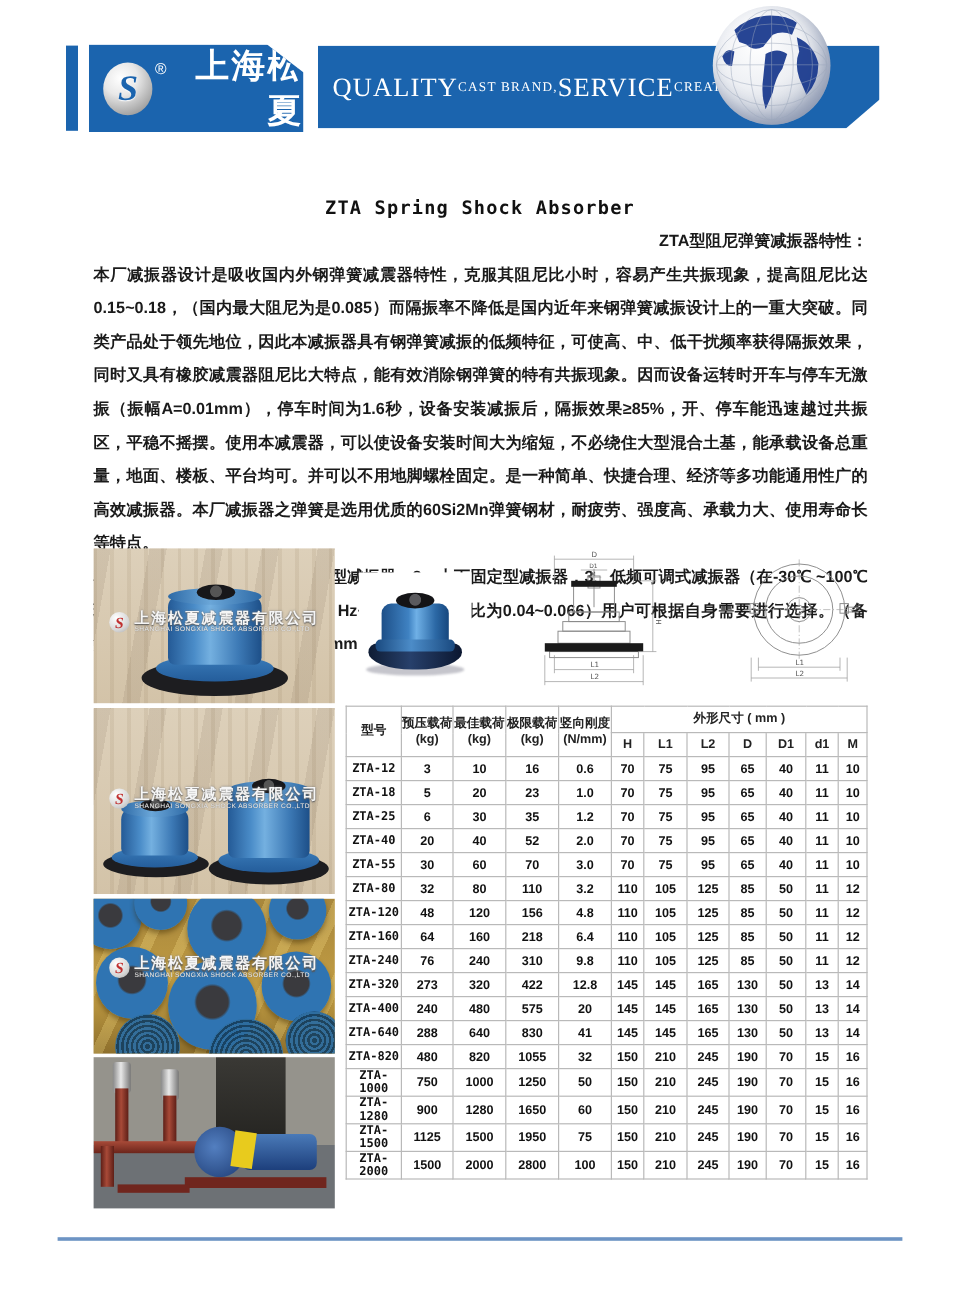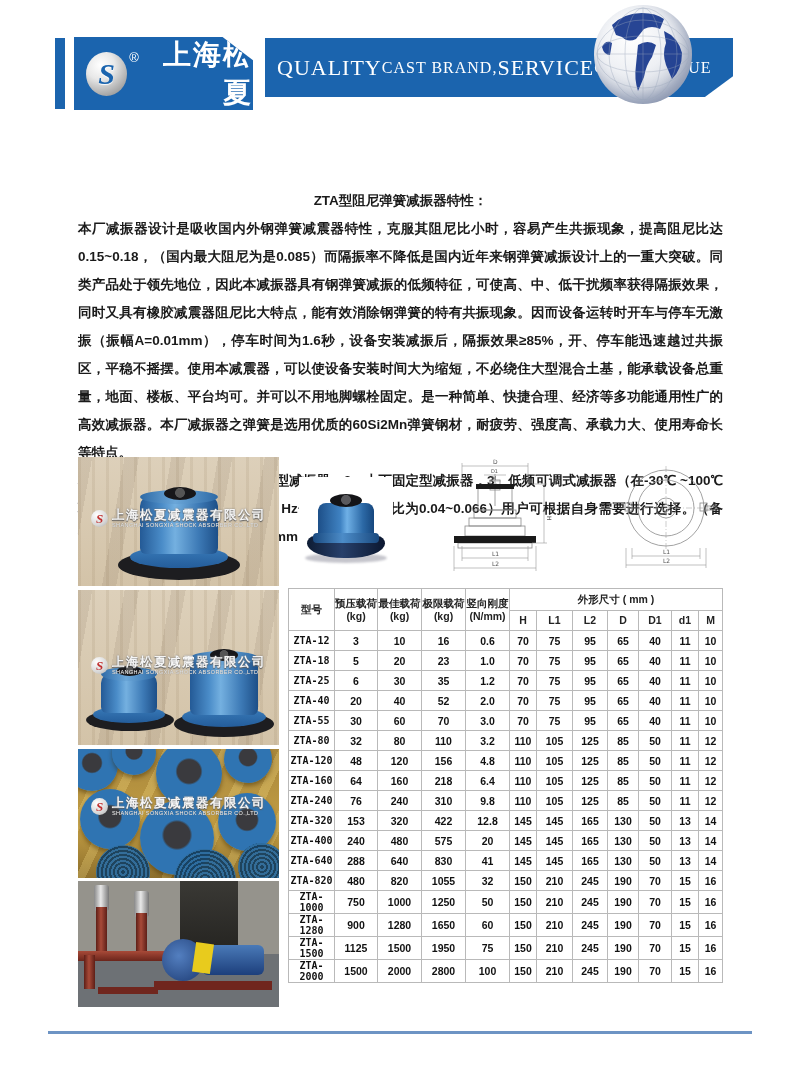--- a/index.html
+++ b/index.html
@@ -20,43 +20,43 @@
   .logo-sphere {
     width:44px; height:44px; border-radius:50%;
     background:radial-gradient(circle at 35% 30%, #ffffff 0%, #e8e8e8 35%, #9e9e9e 80%, #787878 100%);
     display:flex; align-items:center; justify-content:center;
     font-family:"Liberation Serif", serif; font-style:italic; font-weight:bold;
     font-size:30px; color:#1b64ae; text-shadow:0 1px 1px #fff;
   }
   .logo-reg { color:#fff; font-size:13px; vertical-align:top; position:relative; top:-16px; left:2px; }
   .logo-text { color:#fff; font-size:28px; font-weight:bold; letter-spacing:2px; margin-left:4px;text-align:right; }
   .main-band {
-    position:absolute; left:265px; top:38px; width:468px; height:59px;
+    position:absolute; left:265px; top:38px; width:468px; height:69px;
     background:var(--blue);
     clip-path:polygon(0 0, 100% 0, 100% 65%, 94% 100%, 0 100%);
     display:flex; align-items:center; padding-left:12px;
     font-family:"Liberation Serif", serif; color:#fff; white-space:nowrap;
   }
   .tag-big { font-size:22px; letter-spacing:1px; }
-  .tag-small { font-size:16px; letter-spacing:1px; }
+  .tag-small { font-size:11px; letter-spacing:1px; }
   .globe {
     position:absolute; left:594px; top:5px; width:98px; height:99px; border-radius:50%;
     background:radial-gradient(circle at 38% 32%, #ffffff 0%, #eef0f4 40%, #c9cfda 75%, #9aa4b6 100%);
     box-shadow:inset -6px -8px 14px rgba(40,60,110,.35);
     overflow:hidden;
   }
   .globe svg { position:absolute; left:0; top:0; }
   
   .title-cn { position:absolute; left:0; top:136px; width:800px; text-align:center;
     font-size:17.5px; font-weight:bold; color:#111; letter-spacing:1px; }
   .title-en { position:absolute; left:0; top:164px; width:800px; text-align:center;
     font-family:"DejaVu Sans Mono", monospace; font-size:15.5px; font-weight:bold; color:#111; letter-spacing:1px; }
   .body-text { position:absolute; left:78px; top:187px; width:645px;
     font-size:13.5px; line-height:28px; font-weight:600; color:#1a1a1a; text-align:justify; }
-  .body-text .feat { text-align:center; }
+  .body-text .feat { text-align:right; }
   
   .photo { position:absolute; left:78px; width:201px; overflow:hidden; }
   .wood {
     background:
       repeating-linear-gradient(90deg, rgba(120,95,60,.10) 0 3px, rgba(0,0,0,0) 3px 14px),
       repeating-linear-gradient(100deg, rgba(110,90,70,.12) 0 14px, rgba(0,0,0,0) 14px 46px),
       linear-gradient(#ddd0ba, #d3c3a8);
   }
   .abs-base { position:absolute; border-radius:50%; background:#1d1d20; }
   .abs-plate { position:absolute; border-radius:50%; background:linear-gradient(#3a7cba,#245d9b); }
@@ -148,20 +148,21 @@
         <ellipse cx="49" cy="49" rx="46" ry="18"></ellipse>
         <ellipse cx="49" cy="49" rx="46" ry="34"></ellipse>
         <ellipse cx="49" cy="49" rx="18" ry="46"></ellipse>
         <ellipse cx="49" cy="49" rx="34" ry="46"></ellipse>
         <line x1="3" y1="49" x2="95" y2="49"></line>
         <line x1="49" y1="3" x2="49" y2="95"></line>
       </g>
     </svg>
   </div>
 
+  <div class="title-en">ZTA Spring Shock Absorber</div>
 
   <div class="body-text">
     <div class="feat">ZTA型阻尼弹簧减振器特性：</div>
     <div>本厂减振器设计是吸收国内外钢弹簧减震器特性，克服其阻尼比小时，容易产生共振现象，提高阻尼比达0.15~0.18，（国内最大阻尼为是0.085）而隔振率不降低是国内近年来钢弹簧减振设计上的一重大突破。同类产品处于领先地位，因此本减振器具有钢弹簧减振的低频特征，可使高、中、低干扰频率获得隔振效果，同时又具有橡胶减震器阻尼比大特点，能有效消除钢弹簧的特有共振现象。因而设备运转时开车与停车无激振（振幅A=0.01mm），停车时间为1.6秒，设备安装减振后，隔振效果≥85%，开、停车能迅速越过共振区，平稳不摇摆。使用本减震器，可以使设备安装时间大为缩短，不必绕住大型混合土基，能承载设备总重量，地面、楼板、平台均可。并可以不用地脚螺栓固定。是一种简单、快捷合理、经济等多功能通用性广的高效减振器。本厂减振器之弹簧是选用优质的60Si2Mn弹簧钢材，耐疲劳、强度高、承载力大、使用寿命长等特点。</div>
     <div>本厂产品分为三种型号：1、普通型减振器，2、上下固定型减振器，3、低频可调式减振器（在-30℃ ~100℃环境下正常工作，固有频率有1.8 Hz~3 .6 Hz，阻尼比为0.04~0.066）用户可根据自身需要进行选择。（备注：Ⅲ可调式减振器高度H加高20mm）</div>
   </div>
 
   <div class="photo wood" style="top:457px;height:129px;">
     <div class="abs-base" style="left:40px;bottom:6px;width:122px;height:30px;"></div>
     <div class="abs-plate" style="left:52px;bottom:18px;width:98px;height:22px;"></div>
@@ -470,21 +471,21 @@
           <td>110</td>
           <td>105</td>
           <td>125</td>
           <td>85</td>
           <td>50</td>
           <td>11</td>
           <td>12</td>
         </tr>
         <tr>
           <td>ZTA-320</td>
-          <td>153</td>
+          <td>273</td>
           <td>320</td>
           <td>422</td>
           <td>12.8</td>
           <td>145</td>
           <td>145</td>
           <td>165</td>
           <td>130</td>
           <td>50</td>
           <td>13</td>
           <td>14</td>

